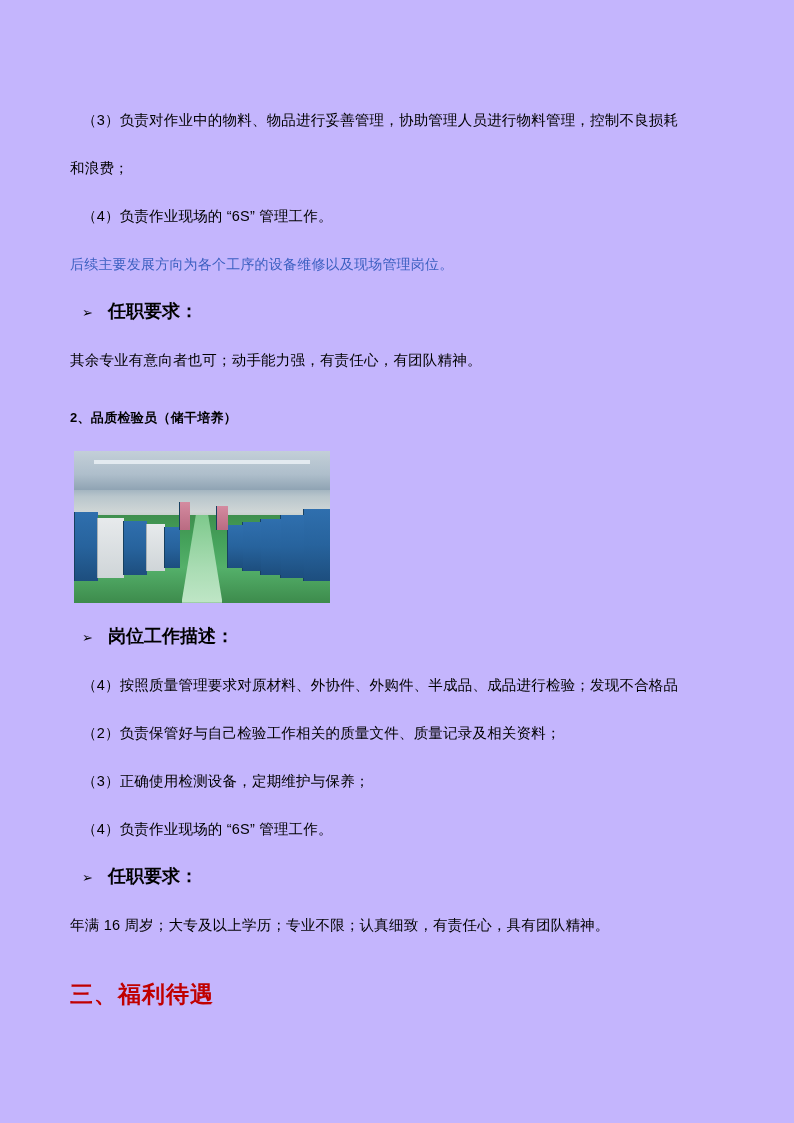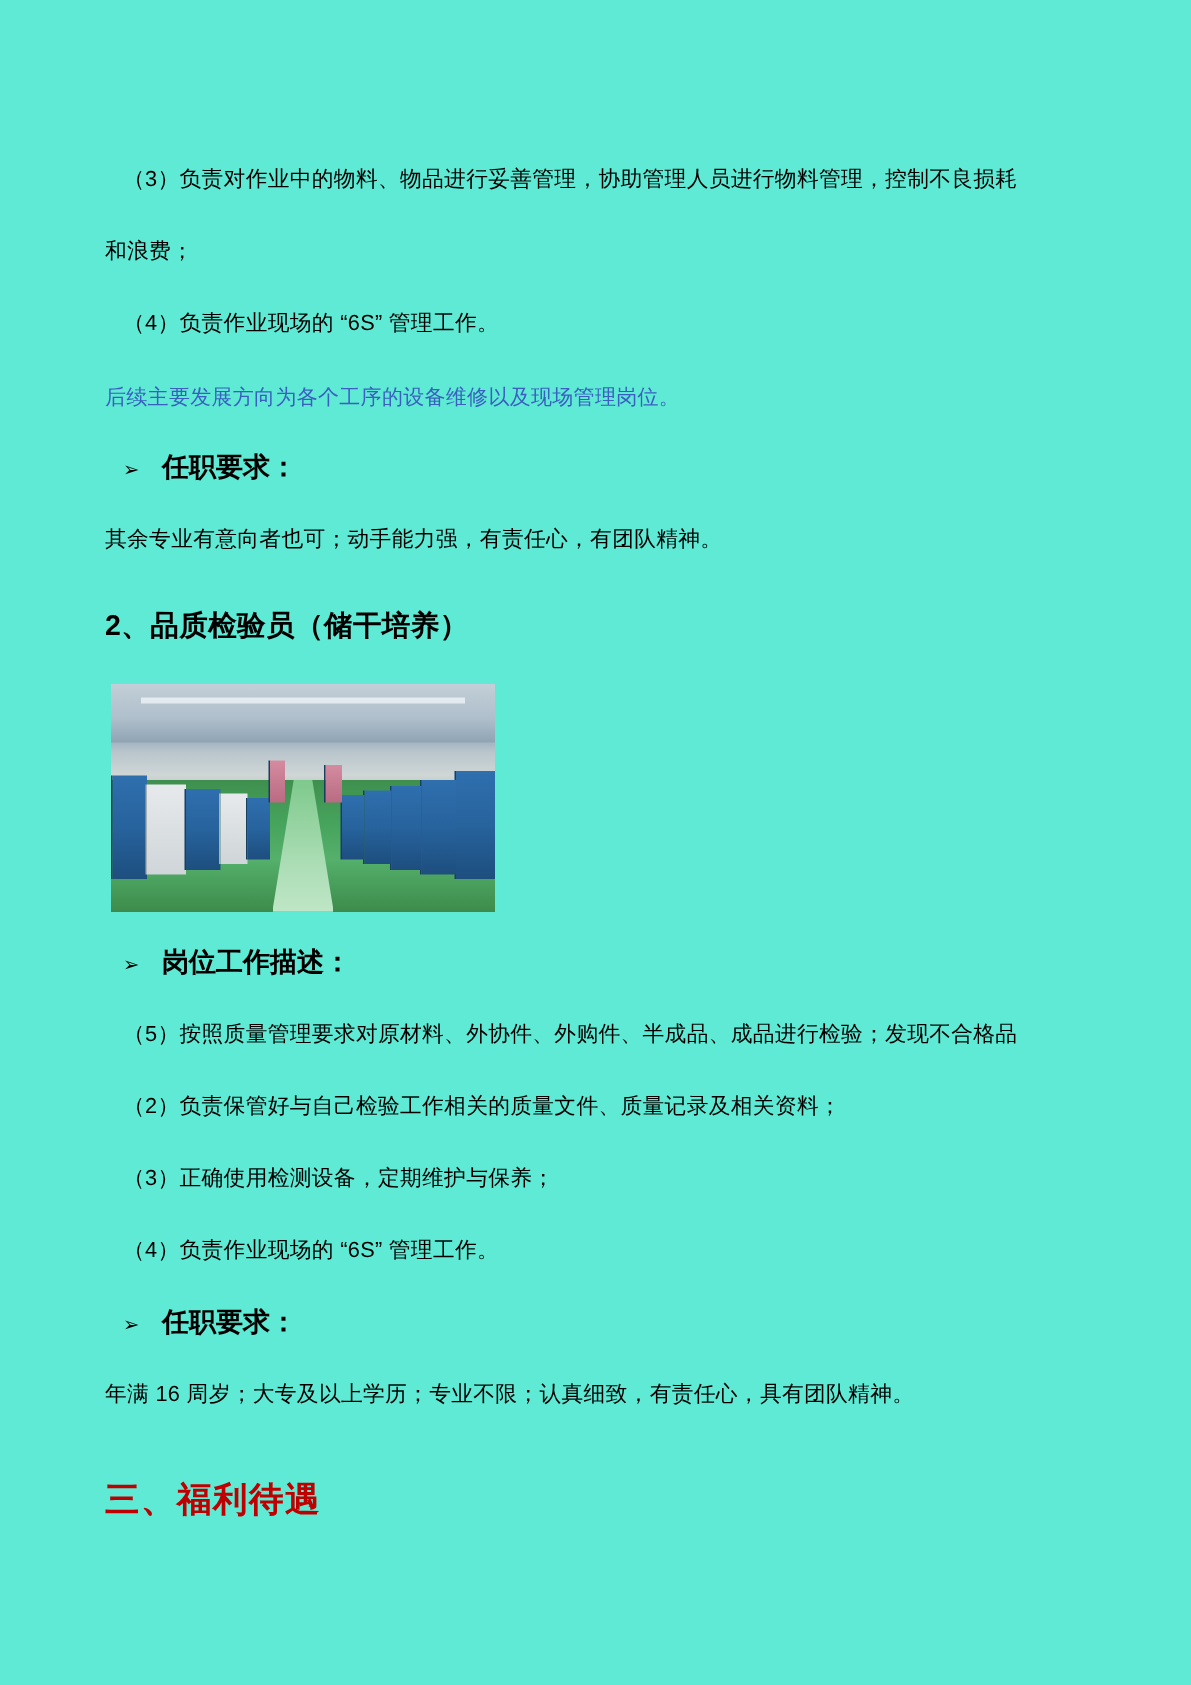--- a/index.html
+++ b/index.html
@@ -9,21 +9,21 @@
   }
   body {
     font-family: "Liberation Sans", "DejaVu Sans", sans-serif;
     color: #000000;
   }
   .page {
     position: relative;
     width: 794px;
     height: 1123px;
     margin: 0 auto;
-    background: #5eead4;
+    background: #c4b5fd;
     overflow: hidden;
     box-sizing: border-box;
     padding: 96px 64px 60px 70px;
   }
   .doc {
     width: 660px;
   }
   p {
     margin: 0;
   }
@@ -53,21 +53,21 @@
     color: #000000;
     font-size: 13px;
     width: 26px;
     flex: 0 0 26px;
   }
   .bullet-text {
     font-weight: bold;
     font-size: 18px;
   }
   .heading2 {
-    font-size: 19px;
+    font-size: 13px;
     font-weight: bold;
     line-height: 44px;
     margin-top: 12px;
     letter-spacing: 0.3px;
   }
   .heading1 {
     font-size: 23px;
     font-weight: bold;
     line-height: 46px;
     color: #c00000;
@@ -171,21 +171,21 @@
         <div class="mach" style="right:34%; top:49%; width:6%; height:28%;"></div>
         <div class="mach pink" style="right:40%; top:36%; width:4%; height:16%;"></div>
       </div>
     </div>
 
     <div class="bullet-row">
       <span class="bullet-arrow">➢</span>
       <span class="bullet-text">岗位工作描述：</span>
     </div>
 
-    <p class="body-line indent">（5）按照质量管理要求对原材料、外协件、外购件、半成品、成品进行检验；发现不合格品</p>
+    <p class="body-line indent">（4）按照质量管理要求对原材料、外协件、外购件、半成品、成品进行检验；发现不合格品</p>
     <p class="body-line indent">（2）负责保管好与自己检验工作相关的质量文件、质量记录及相关资料；</p>
     <p class="body-line indent">（3）正确使用检测设备，定期维护与保养；</p>
     <p class="body-line indent">（4）负责作业现场的 “6S” 管理工作。</p>
 
     <div class="bullet-row">
       <span class="bullet-arrow">➢</span>
       <span class="bullet-text">任职要求：</span>
     </div>
 
     <p class="body-line">年满 16 周岁；大专及以上学历；专业不限；认真细致，有责任心，具有团队精神。</p>

